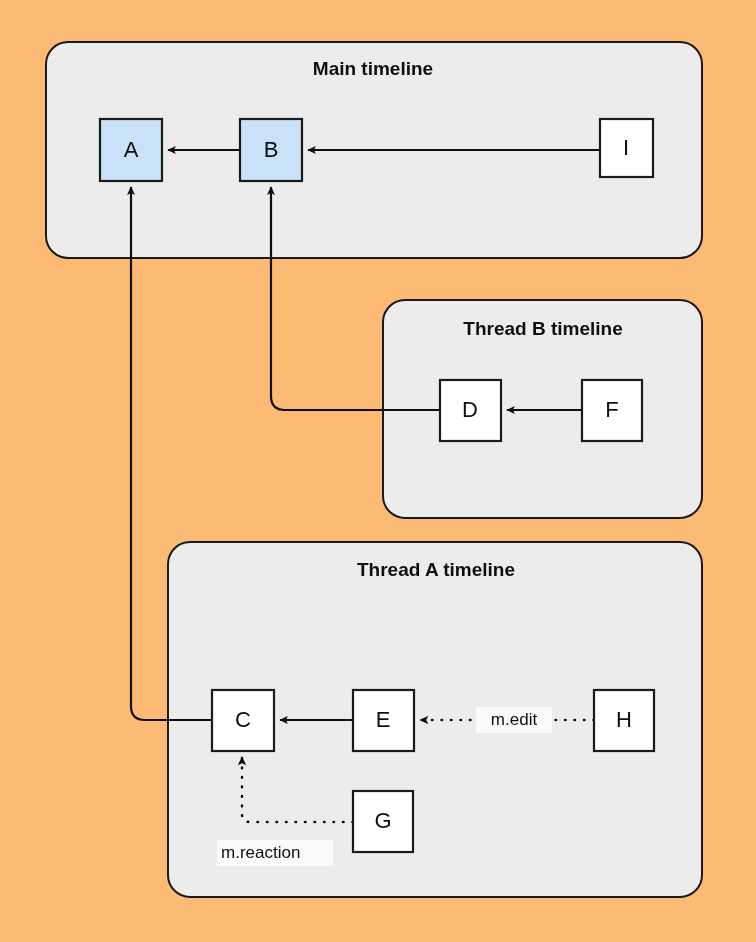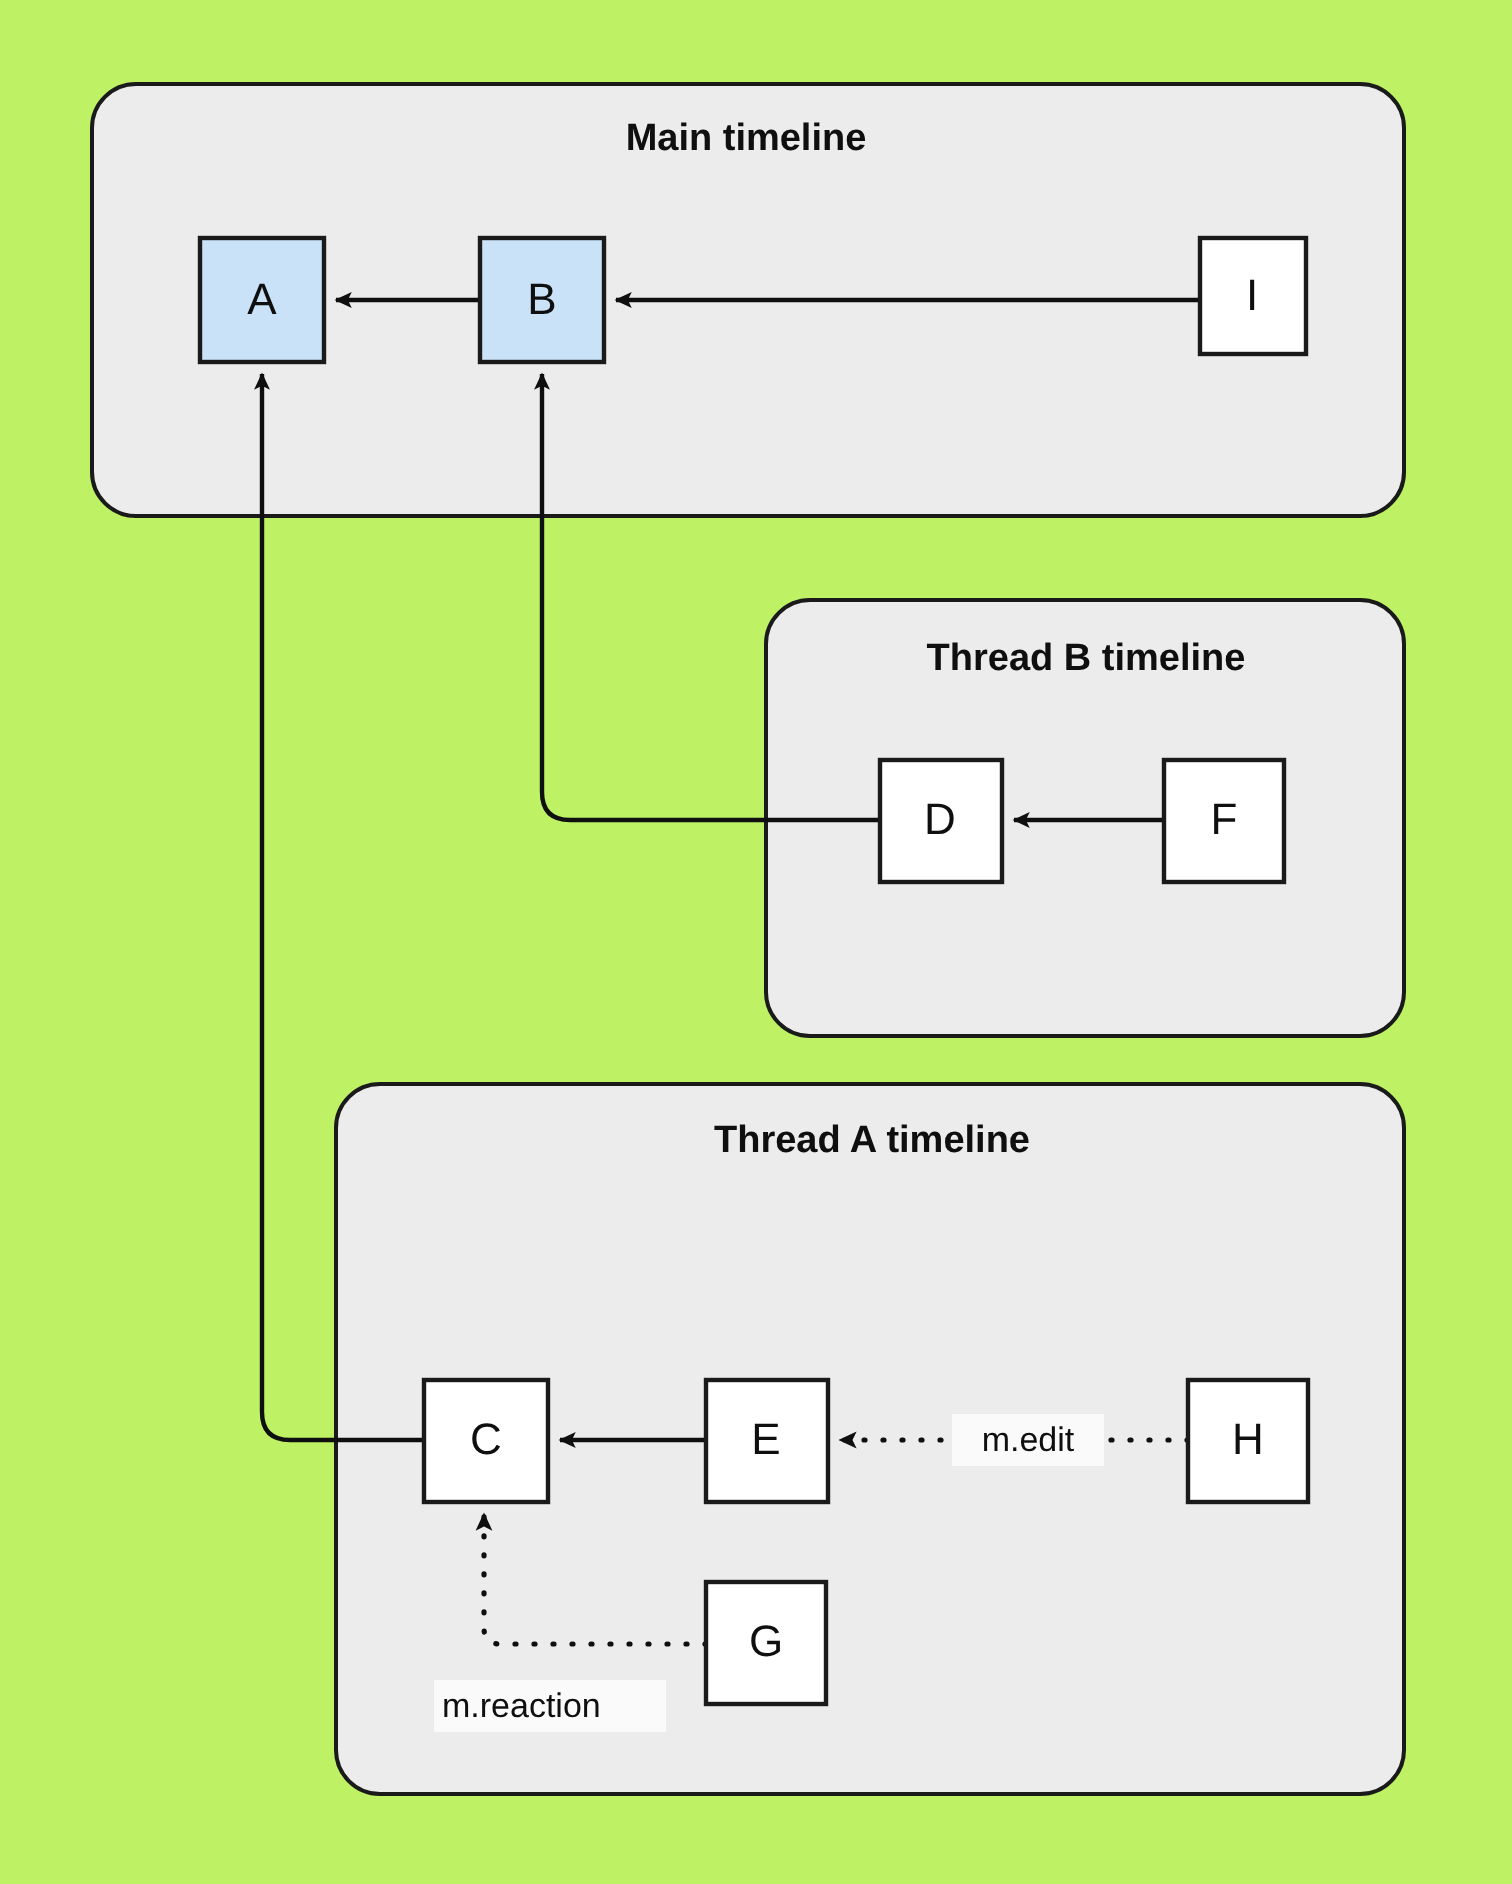--- a/index.html
+++ b/index.html
@@ -10,21 +10,21 @@
   body {
     width: 756px;
     height: 942px;
     font-family: "Liberation Sans", sans-serif;
     overflow: hidden;
   }
   #diagram-root {
     position: relative;
     width: 756px;
     height: 942px;
-    background: #bef264;
+    background: #fdba74;
   }
   svg.diagram {
     display: block;
     width: 756px;
     height: 942px;
   }
   .container-rect {
     fill: #ececec;
     stroke: #1a1a1a;
     stroke-width: 2;

